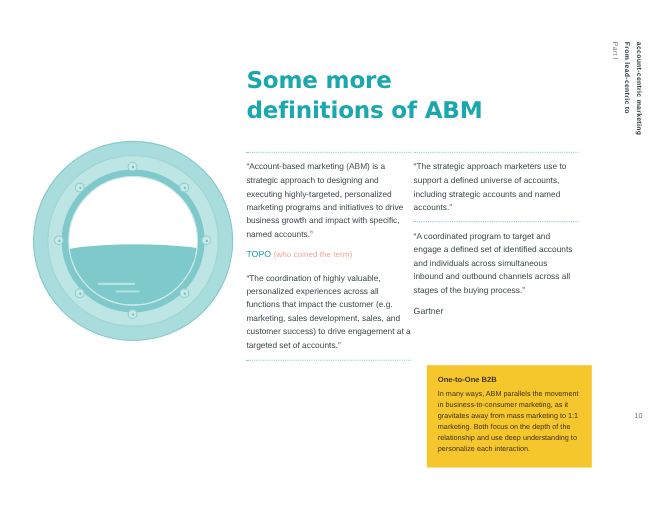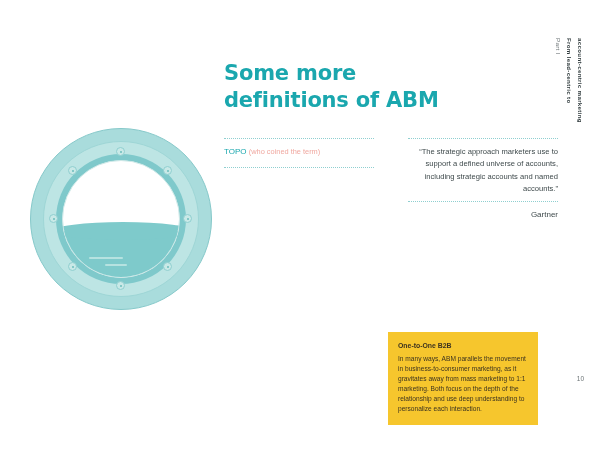--- a/index.html
+++ b/index.html
@@ -114,21 +114,21 @@
   
   .col {
     position: absolute;
     top: 138px;
     width: 150px;
     font-size: 7.6px;
     line-height: 1.62;
     color: #3f4a4c;
   }
   .col-left { left: 224px; }
-  .col-right { left: 408px; text-align: right; }
+  .col-right { left: 376px; }
 
   .dotline {
     border-top: 1px dotted #8fcfd0;
     height: 0;
     margin: 0 0 7px 0;
   }
   .quote {
     color: #3f4a4c;
     margin-bottom: 6px;
   }
@@ -220,31 +220,34 @@
     <div class="bolt" style="left:38px; top:134px;"></div>
     <div class="bolt" style="left:19px; top:86px;"></div>
     <div class="bolt" style="left:38px; top:38px;"></div>
   </div>
 
   <div class="title" style="white-space: pre-line;">Some more
 definitions of ABM</div>
 
   <div class="col col-left">
     <div class="dotline"></div>
+    <div class="quote">“Account-based marketing (ABM) is a strategic approach to designing and executing highly-targeted, personalized marketing programs and initiatives to drive business growth and impact with specific, named accounts.”</div>
     <div class="source">
       <span>TOPO</span>
       <span class="note">(who coined the term)</span>
     </div>
+    <div class="quote">“The coordination of highly valuable, personalized experiences across all functions that impact the customer (e.g. marketing, sales development, sales, and customer success) to drive engagement at a targeted set of accounts.”</div>
     <div class="dotline"></div>
   </div>
 
   <div class="col col-right">
     <div class="dotline"></div>
     <div class="quote">“The strategic approach marketers use to support a defined universe of accounts, including strategic accounts and named accounts.”</div>
     <div class="dotline"></div>
+    <div class="quote">“A coordinated program to target and engage a defined set of identified accounts and individuals across simultaneous inbound and outbound channels across all stages of the buying process.”</div>
     <div class="source-dark">Gartner</div>
   </div>
 
   <div class="callout">
     <div class="callout-title">One-to-One B2B</div>
     <div>In many ways, ABM parallels the movement in business-to-consumer marketing, as it gravitates away from mass marketing to 1:1 marketing. Both focus on the depth of the relationship and use deep understanding to personalize each interaction.</div>
   </div>
 
   <div class="side-label">
     <div class="vert part">Part I</div>

